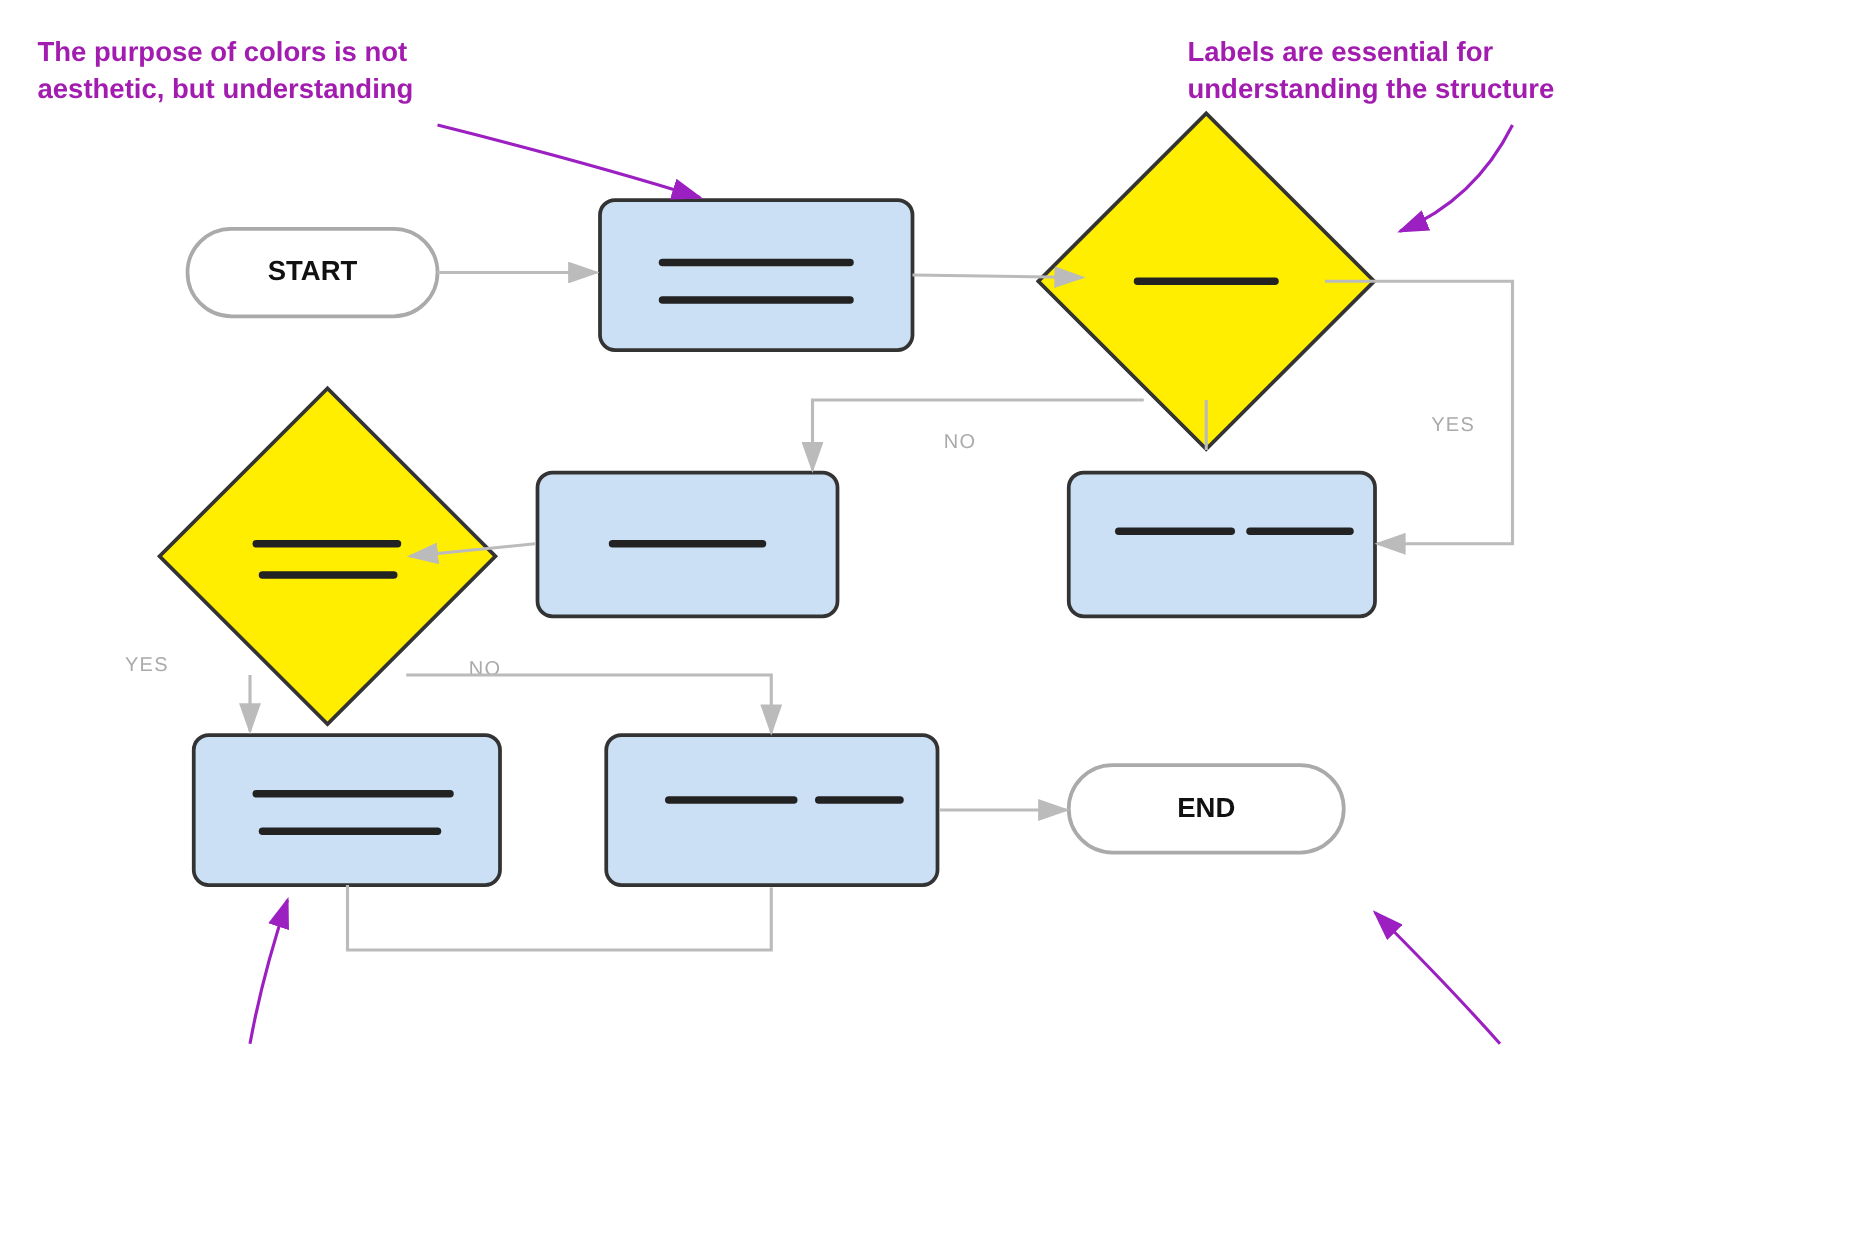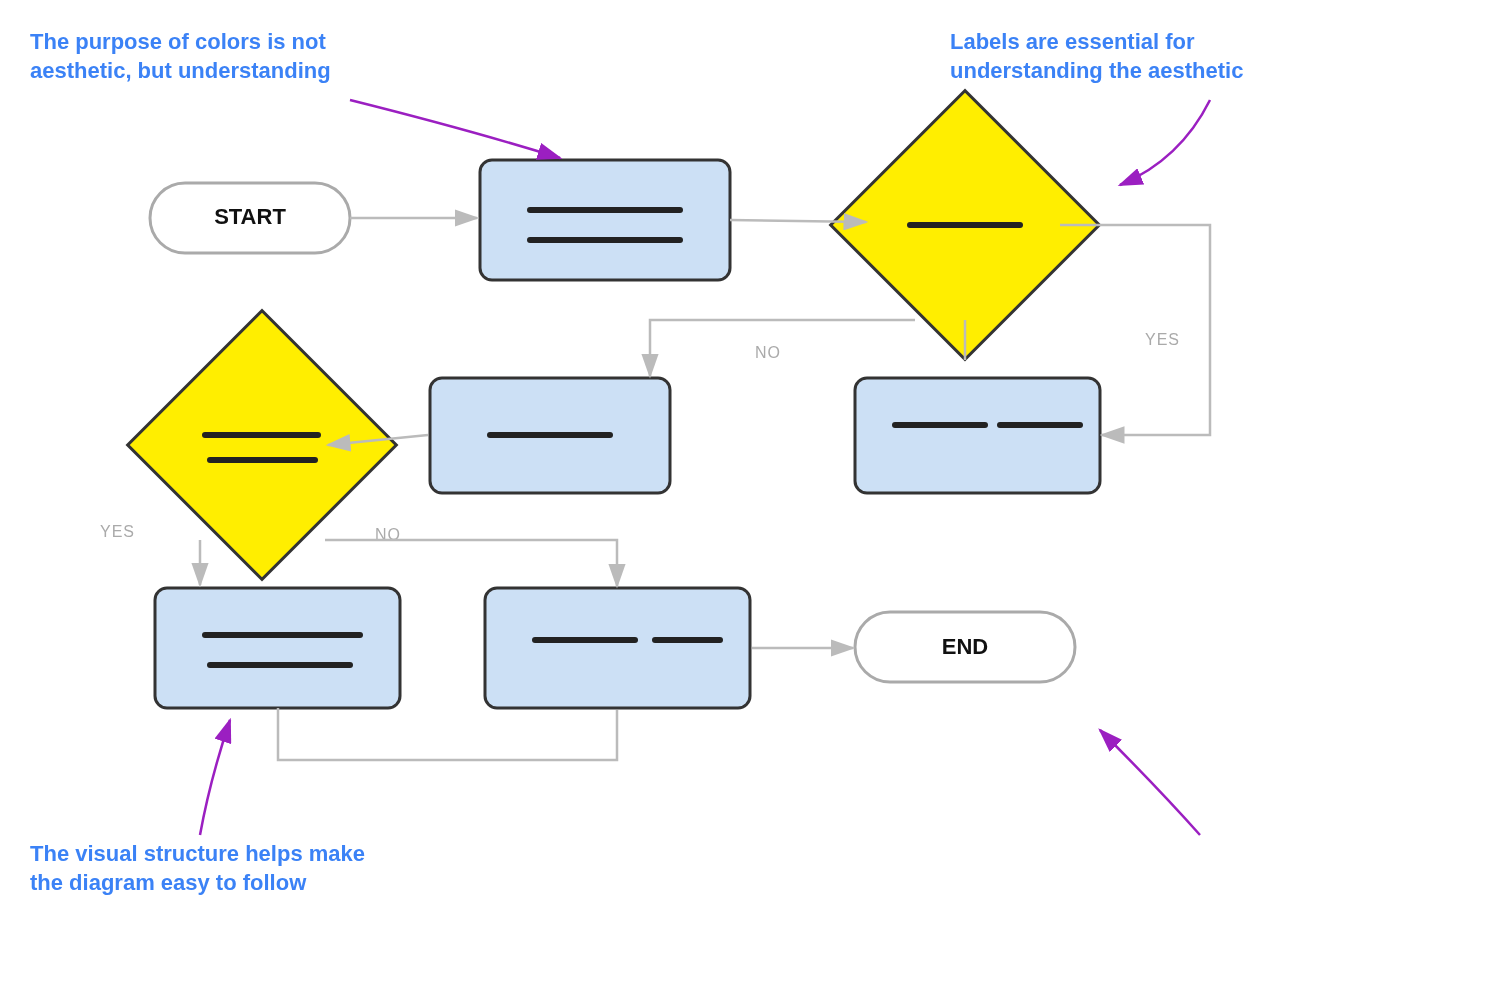--- a/index.html
+++ b/index.html
@@ -9,21 +9,21 @@
       background: #ffffff;
       font-family: Arial, sans-serif;
       position: relative;
       overflow: hidden;
     }
 
     .annotation {
       position: absolute;
       font-size: 22px;
       font-weight: 900;
-      color: #3b82f6;
+      color: #a21caf;
       line-height: 1.3;
     }
 
     .flowchart-container {
       position: absolute;
       top: 0;
       left: 0;
       width: 1500px;
       height: 1000px;
     }
@@ -99,24 +99,22 @@
   </style>
 </head>
 <body>
 
 <div class="flowchart-container">
 
   <div class="annotation" style="left:30px; top:28px; white-space:pre-line;">The purpose of colors is not
 aesthetic, but understanding</div>
 
   <div class="annotation" style="left:950px; top:28px; white-space:pre-line;">Labels are essential for
-understanding the aesthetic</div>
+understanding the structure</div>
 
-  <div class="annotation" style="left:30px; top:840px; white-space:pre-line;">The visual structure helps make
-the diagram easy to follow</div>
 
 
   <svg class="flowchart">
     <defs>
       <marker id="arrowGray" markerWidth="10" markerHeight="7" refX="9" refY="3.5" orient="auto">
         <polygon points="0 0, 10 3.5, 0 7" fill="#bbbbbb"></polygon>
       </marker>
       <marker id="arrowPurple" markerWidth="10" markerHeight="7" refX="9" refY="3.5" orient="auto">
         <polygon points="0 0, 10 3.5, 0 7" fill="#9b1fc1"></polygon>
       </marker>

